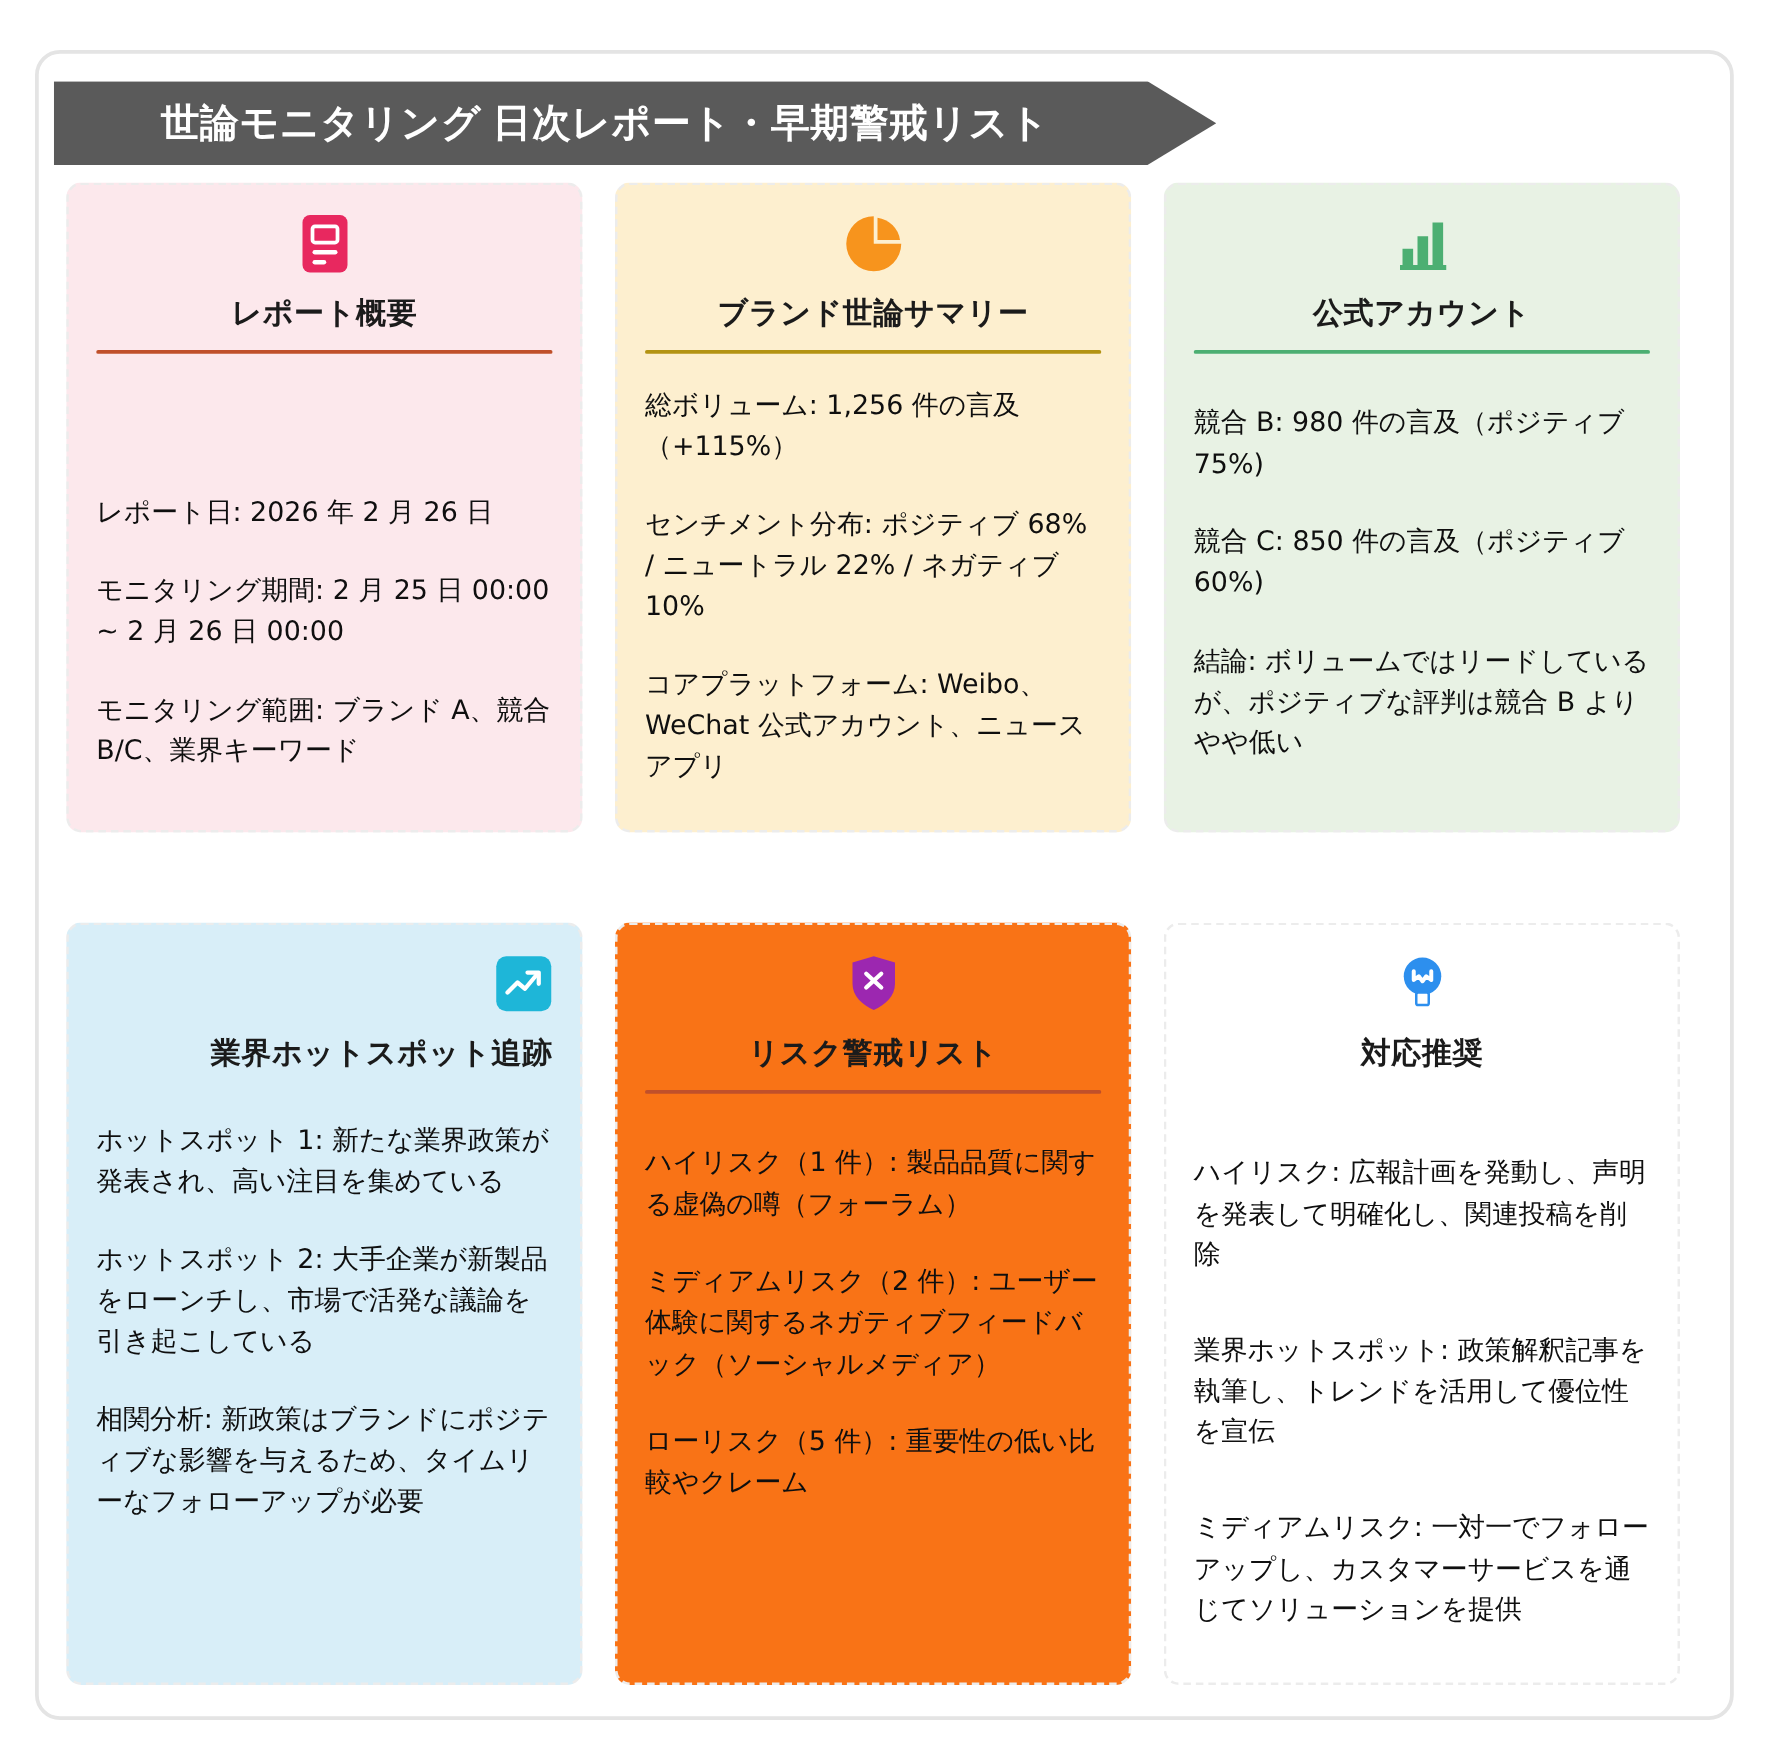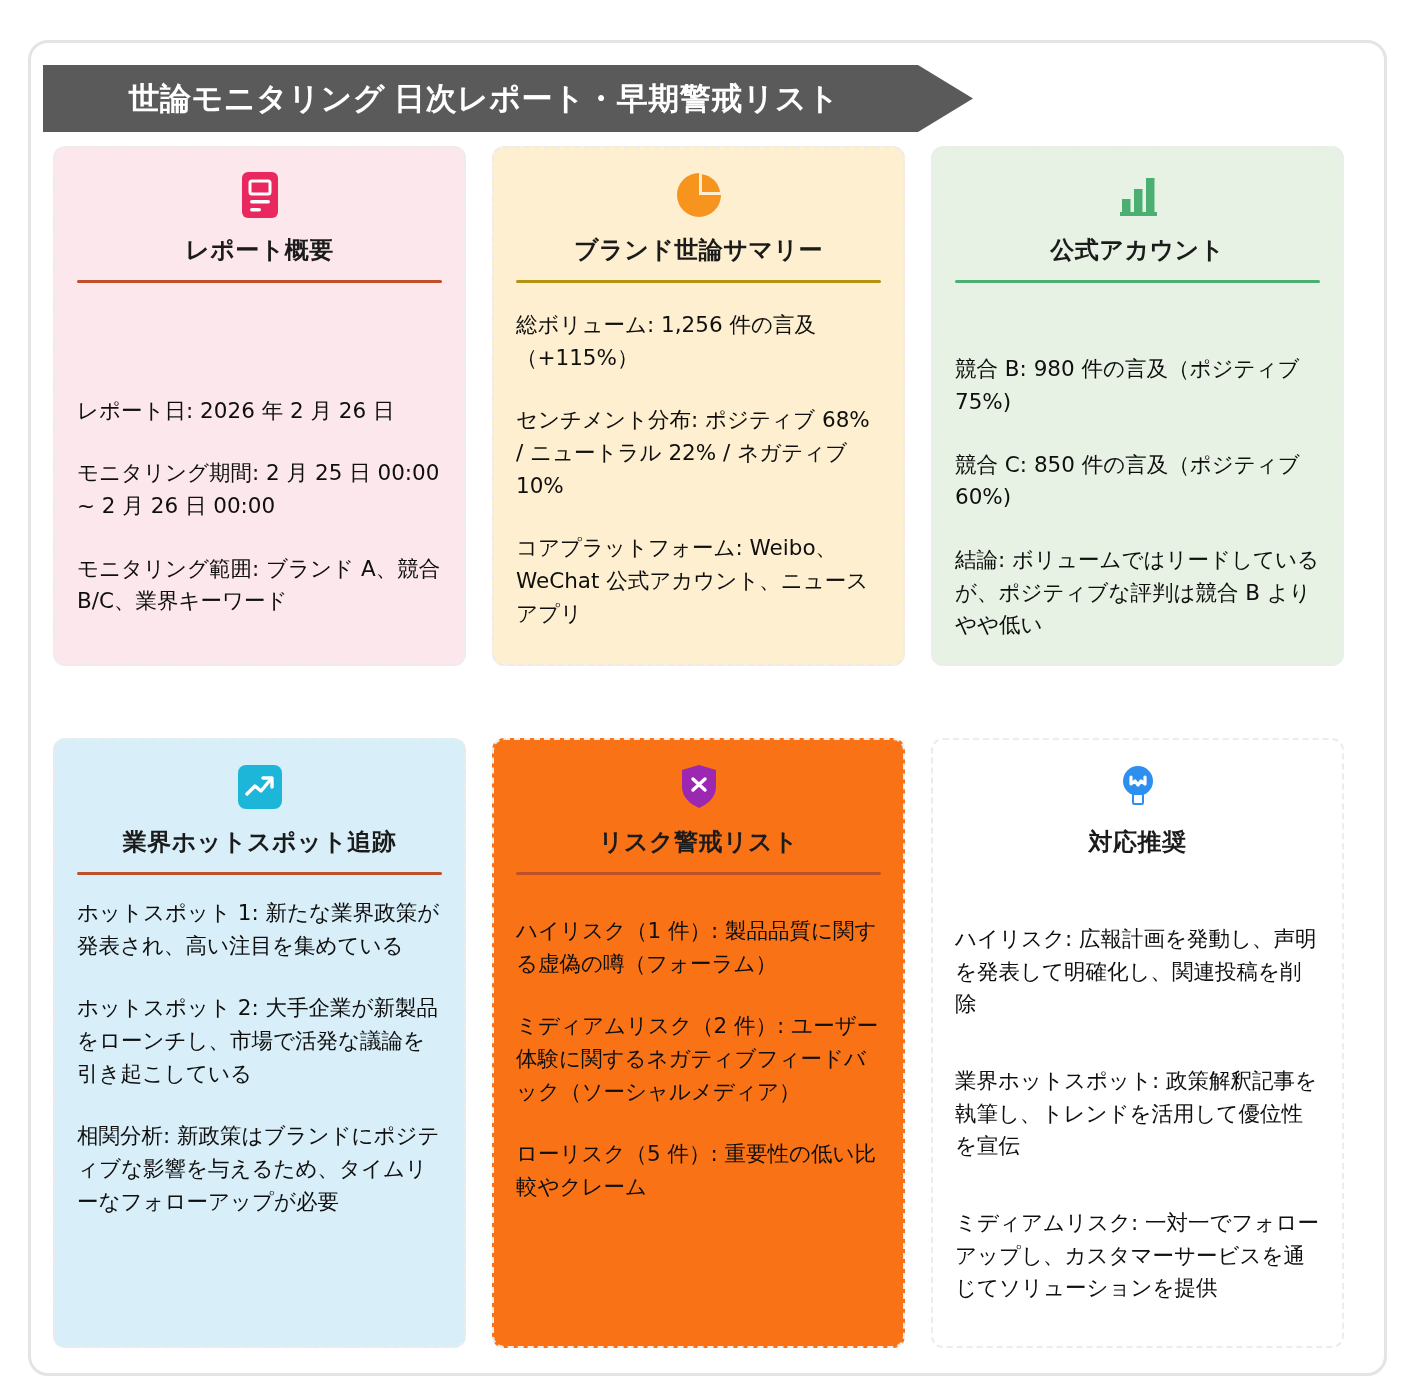--- a/index.html
+++ b/index.html
@@ -73,21 +73,21 @@
     border: 2px dashed #ececec;
     border-radius: 12px;
     padding: 18px 22px 22px 22px;
     min-height: 520px;
     display: flex;
     flex-direction: column;
   }
   .card.c-report   { background: #fce8ec; }
   .card.c-summary  { background: #fdefcf; }
   .card.c-compare  { background: #e8f2e4; }
-  .card.c-hotspot  { background: #d8eef8; }
+  .card.c-hotspot  { background: #d8eef8; align-items: flex-end; }
   .card.c-risk     { background: #f97316; }
   .card.c-action   { background: transparent; align-items: center; }
 
   .card-icon {
     height: 50px;
     display: flex;
     align-items: center;
     justify-content: center;
     margin-top: 4px;
   }
@@ -119,21 +119,21 @@
   .card-line {
     font-size: 21.5px;
     line-height: 1.52;
     color: #0f0f0f;
     font-family: "DejaVu Sans", "Liberation Sans", sans-serif;
   }
 
   
   .c-report   .card-body { justify-content: flex-end; padding-bottom: 24px; }
   .c-summary  .card-body { justify-content: flex-start; padding-top: 16px; }
-  .c-compare  .card-body { justify-content: flex-end; }
+  .c-compare  .card-body { justify-content: center; }
   .c-hotspot  .card-body { justify-content: flex-start; padding-top: 12px; }
   .c-risk     .card-body { justify-content: flex-start; padding-top: 30px; }
   .c-action   .card-body { justify-content: flex-start; padding-top: 38px; gap: 44px; }
 
   .card.row2 { min-height: 610px; }
 
   
   .ico { display: block; }
 </style>
 </head>

